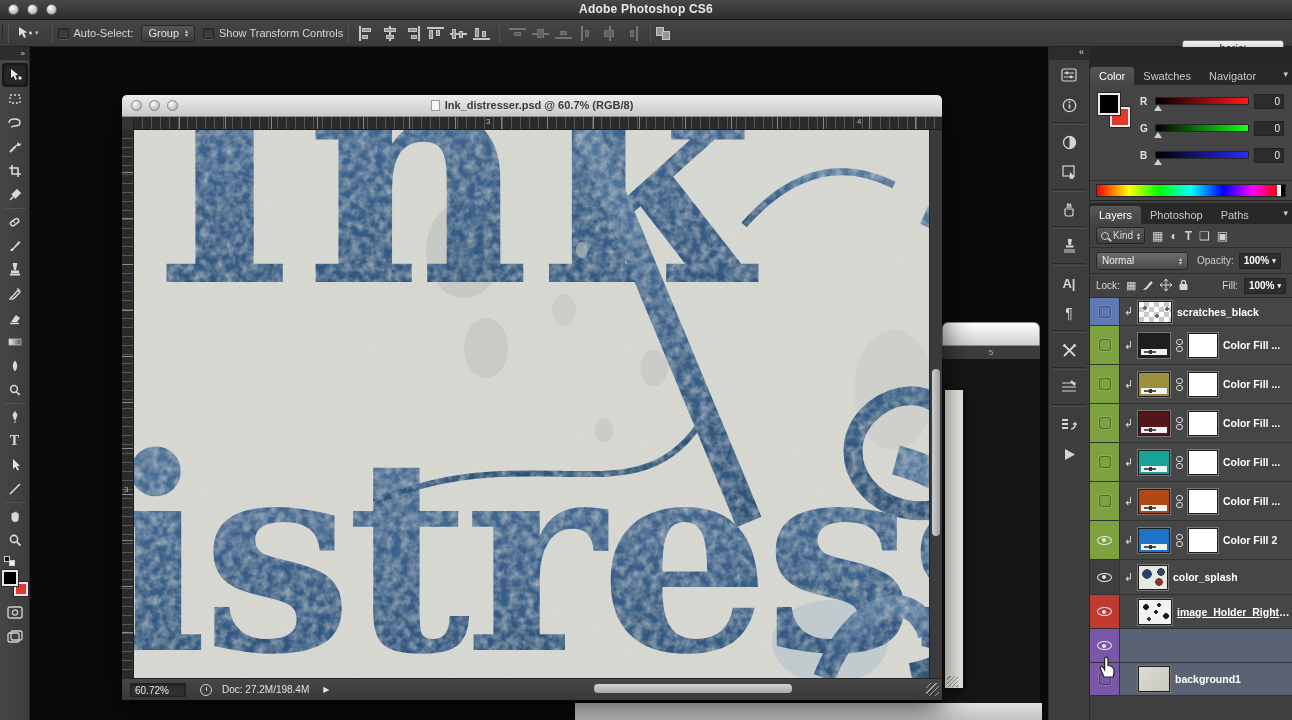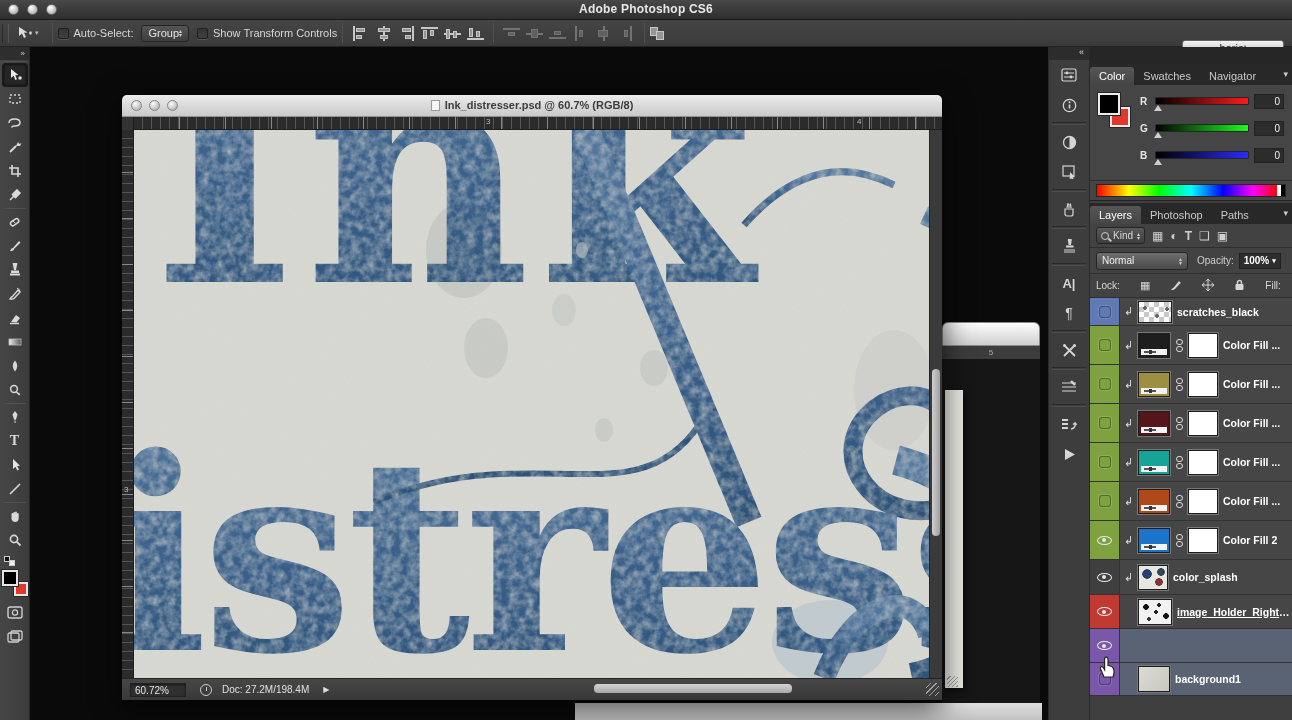--- a/index.html
+++ b/index.html
@@ -20,21 +20,21 @@
   
   .optionsbar{position:absolute;left:0;top:20px;width:1292px;height:27px;
     background:linear-gradient(#454545,#3a3a3a);border-bottom:1px solid #222;
     display:flex;align-items:center;font-size:11px;color:#d6d6d6;}
   .ob-grip{width:7px;height:19px;margin-left:2px;border-left:1px solid #2a2a2a;
     border-right:1px solid #555;}
   .ob-tool{display:flex;align-items:center;gap:2px;padding:0 8px;}
   .ob-sep{width:1px;height:20px;background:#2c2c2c;border-right:1px solid #505050;margin:0 5px;}
   .chk{width:11px;height:11px;border:1px solid #1f1f1f;border-radius:2px;
     background:linear-gradient(#353535,#404040);box-shadow:0 1px 0 #555;margin-right:5px;}
-  .dropdark{display:flex;align-items:center;height:17px;padding:0 6px;
+  .dropdark{display:flex;align-items:center;gap:6px;height:17px;padding:0 6px;
     background:linear-gradient(#555,#3d3d3d);border:1px solid #242424;border-radius:3px;
     color:#e2e2e2;}
   .udcaret{display:inline-grid;line-height:4px;font-size:6px;color:#ccc;}
   .obicons{display:flex;gap:6px;align-items:center;margin:0 4px;}
   .aicon{position:relative;width:17px;height:15px;opacity:.95;}
   .aicon .bar{position:absolute;background:#cfcfcf;}
   .aicon .bx{position:absolute;background:#9a9a9a;border:1px solid #cfcfcf;}
   .dim{opacity:.38;}
   .ws-drop{margin-left:auto;margin-right:8px;display:flex;align-items:center;
     justify-content:center;width:102px;height:16px;padding:0 5px;border-radius:3px;
@@ -161,21 +161,21 @@
     background:linear-gradient(#5a5a5a,#3e3e3e);border:1px solid #242424;border-radius:3px;font-size:10px;}
   .mag{width:8px;height:8px;border:1.5px solid #ccc;border-radius:50%;position:relative;}
   .mag:after{content:"";position:absolute;left:6px;top:6px;width:4px;height:1.5px;background:#ccc;transform:rotate(45deg);}
   .kindicon{font-size:12px;color:#d0d0d0;}
   .blendrow{height:26px;gap:5px;}
   .blend-drop{display:flex;align-items:center;justify-content:space-between;width:92px;height:18px;
     padding:0 5px;background:linear-gradient(#6e6e6e,#4a4a4a);border:1px solid #262626;border-radius:3px;font-size:10px;color:#f0f0f0;}
   .oplabel{margin-left:4px;font-size:10px;color:#cfcfcf;}
   .opval{display:flex;align-items:center;gap:3px;background:#2e2e2e;border:1px solid #222;
     height:16px;padding:0 4px;font-size:10px;color:#fff;font-weight:bold;}
-  .lockrow{height:24px;gap:20px;font-size:10px;}
+  .lockrow{height:24px;gap:6px;font-size:10px;}
   .lockico{font-size:11px;color:#d5d5d5;}
 
   
   .layerlist{display:flex;flex-direction:column;}
   .lrow{display:flex;border-bottom:1px solid #333;background:#464646;position:relative;}
   .lrow.sel{background:#5a6374;}
   .eyecol{width:30px;flex:0 0 30px;border-right:1px solid #333;display:flex;align-items:center;justify-content:center;background:#3f3f3f;}
   .eye{width:15px;height:9px;border:1.5px solid #e8e8e8;border-radius:50%;position:relative;background:transparent;}
   .eye:after{content:"";position:absolute;left:4px;top:1.5px;width:4px;height:4px;border-radius:50%;background:#e8e8e8;}
   .noeye{width:12px;height:12px;border-radius:3px;box-shadow:inset 0 0 0 1px rgba(0,0,0,.35),0 0 0 1px rgba(255,255,255,.15);}

